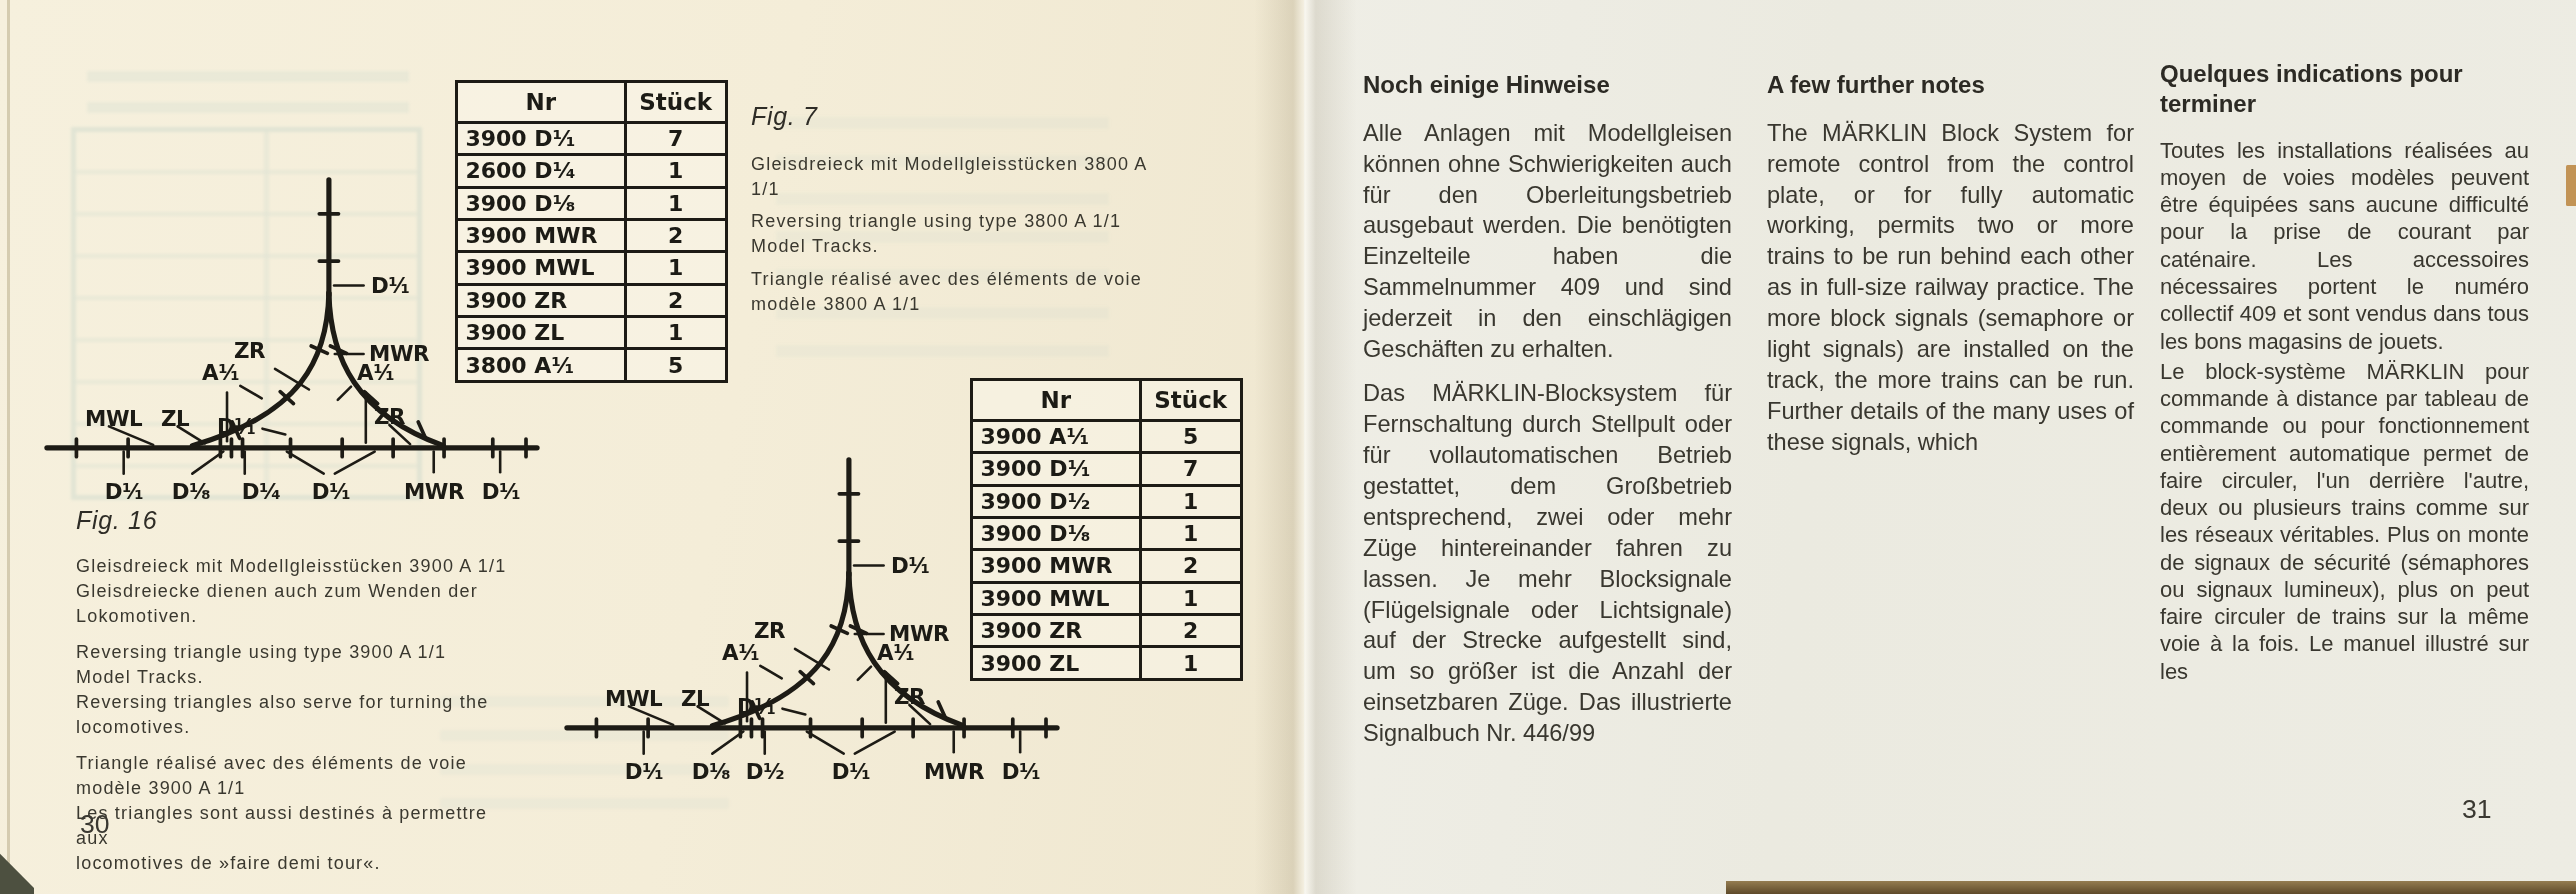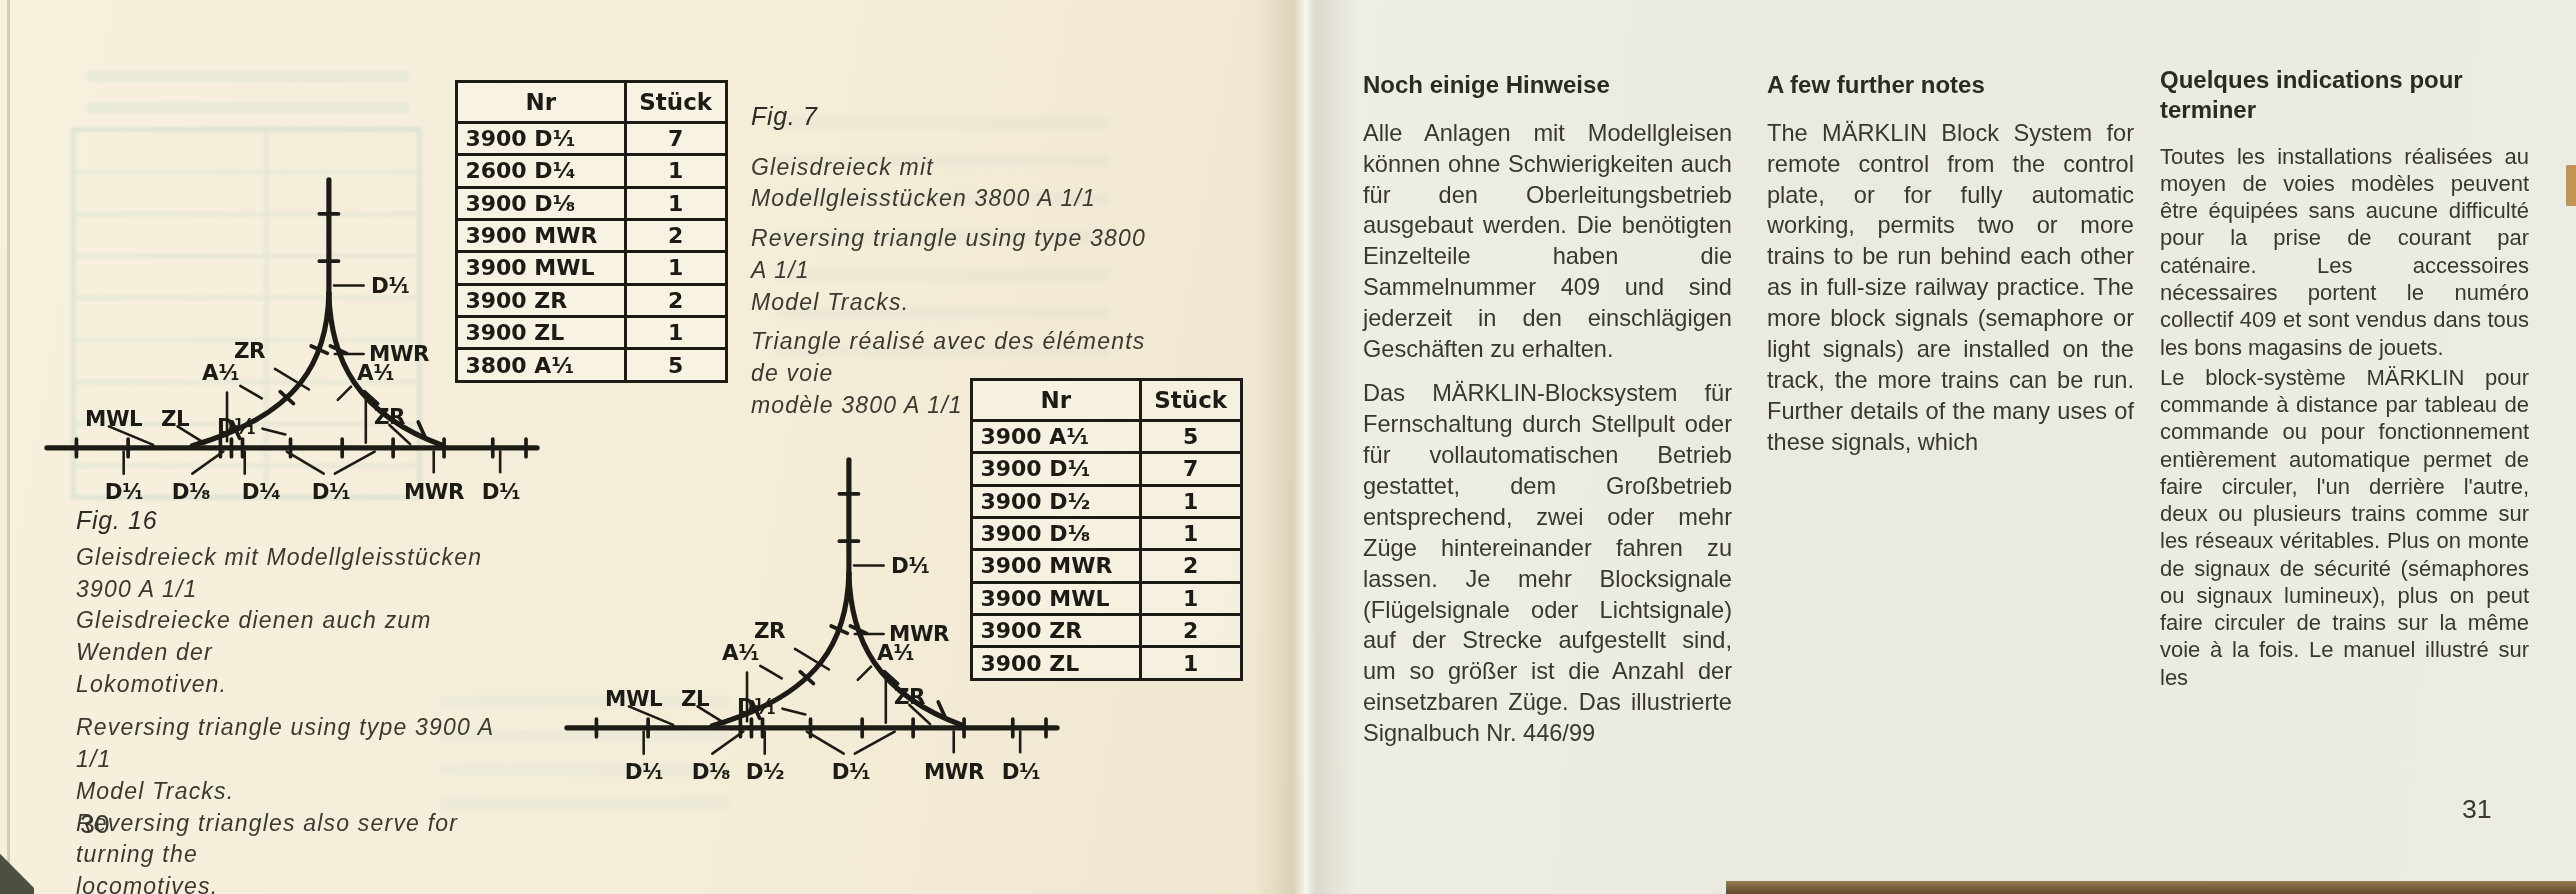--- a/index.html
+++ b/index.html
@@ -36,28 +36,28 @@
   .parts-table,.parts-table th,.parts-table td{border:3px solid #1d1b15;}
   .parts-table th{font-size:23px;font-weight:600;padding:5.9px 4.4px;}
   .parts-table td{font-size:22px;font-weight:700;padding:2.2px 7.4px;}
   .parts-table td.nr{width:151px;text-align:left;}
   .parts-table td.qty{width:83px;text-align:center;}
   #table1{left:455px;top:80px;}
   #table2{left:970px;top:378px;}
 
   
   .figtitle{font-style:italic;font-size:25px;font-weight:500;color:#2e2c26;letter-spacing:0.7px;}
-  .cap{font-style:italic;font-size:23px;line-height:1.38;letter-spacing:1.2px;
+  .cap{font-size:18px;line-height:1.38;letter-spacing:1.2px;
        color:#3a382f;white-space:pre-line;}
   .capblock{position:absolute;}
   #fig15-block{left:751px;top:102px;width:398px;}
   #fig16-block{left:76px;top:506px;width:443px;}
   .cap + .cap{margin-top:8px;}
   .figtitle{display:block;margin-bottom:20.7px;}
-  #fig16-block .figtitle{margin-bottom:7px;}
+  #fig16-block .figtitle{margin-bottom:19px;}
   #fig16-block .cap + .cap{margin-top:11.8px;}
 
   
   .diagram{position:absolute;width:502px;height:347px;}
   #diagram1{left:41px;top:171px;}
   #diagram2{left:561px;top:451px;}
   .diagram svg{position:absolute;inset:0;}
   .dlabel{position:absolute;font-family:"DejaVu Sans",sans-serif;font-size:21.4px;font-weight:600;
           color:#1c1b15;letter-spacing:-0.4px;white-space:nowrap;}
   .dlabel.center{transform:translateX(-50%);}
@@ -339,21 +339,21 @@
   <div class="page" id="page-right">
     <div class="col" id="col-de" style="left:59px;top:70px">
       <h2>Noch einige Hinweise</h2>
       <p>Alle Anlagen mit Modellgleisen können ohne Schwierigkeiten auch für den Oberleitungsbetrieb ausgebaut werden. Die benötigten Einzelteile haben die Sammelnummer 409 und sind jederzeit in den einschlägigen Geschäften zu erhalten.</p>
       <p>Das MÄRKLIN-Blocksystem für Fernschaltung durch Stellpult oder für vollautomatischen Betrieb gestattet, dem Großbetrieb entsprechend, zwei oder mehr Züge hintereinander fahren zu lassen. Je mehr Blocksignale (Flügelsignale oder Lichtsignale) auf der Strecke aufgestellt sind, um so größer ist die Anzahl der einsetzbaren Züge. Das illustrierte Signalbuch Nr. 446/99</p>
     </div>
     <div class="col" id="col-en" style="left:463px;top:70px">
       <h2>A few further notes</h2>
       <p>The MÄRKLIN Block System for remote control from the control plate, or for fully automatic working, permits two or more trains to be run behind each other as in full-size railway practice. The more block signals (semaphore or light signals) are installed on the track, the more trains can be run. Further details of the many uses of these signals, which</p>
     </div>
-    <div class="col" id="col-fr" style="left:856px;top:65px">
+    <div class="col" id="col-fr" style="left:856px;top:59px">
       <h2>Quelques indications pour terminer</h2>
       <p>Toutes les installations réalisées au moyen de voies modèles peuvent être équipées sans aucune difficulté pour la prise de courant par caténaire. Les accessoires nécessaires portent le numéro collectif 409 et sont vendus dans tous les bons magasins de jouets.</p>
       <p>Le block-système MÄRKLIN pour commande à distance par tableau de commande ou pour fonctionnement entièrement automatique permet de faire circuler, l'un derrière l'autre, deux ou plusieurs trains comme sur les réseaux véritables. Plus on monte de signaux de sécurité (sémaphores ou signaux lumineux), plus on peut faire circuler de trains sur la même voie à la fois. Le manuel illustré sur les</p>
     </div>
     <div class="pagenum" style="position:absolute;left:1158px;top:794px">31</div>
   </div>
 
   <div class="spine"></div>
   <div class="edge-left"></div>
   <div class="corner-bl"></div>

